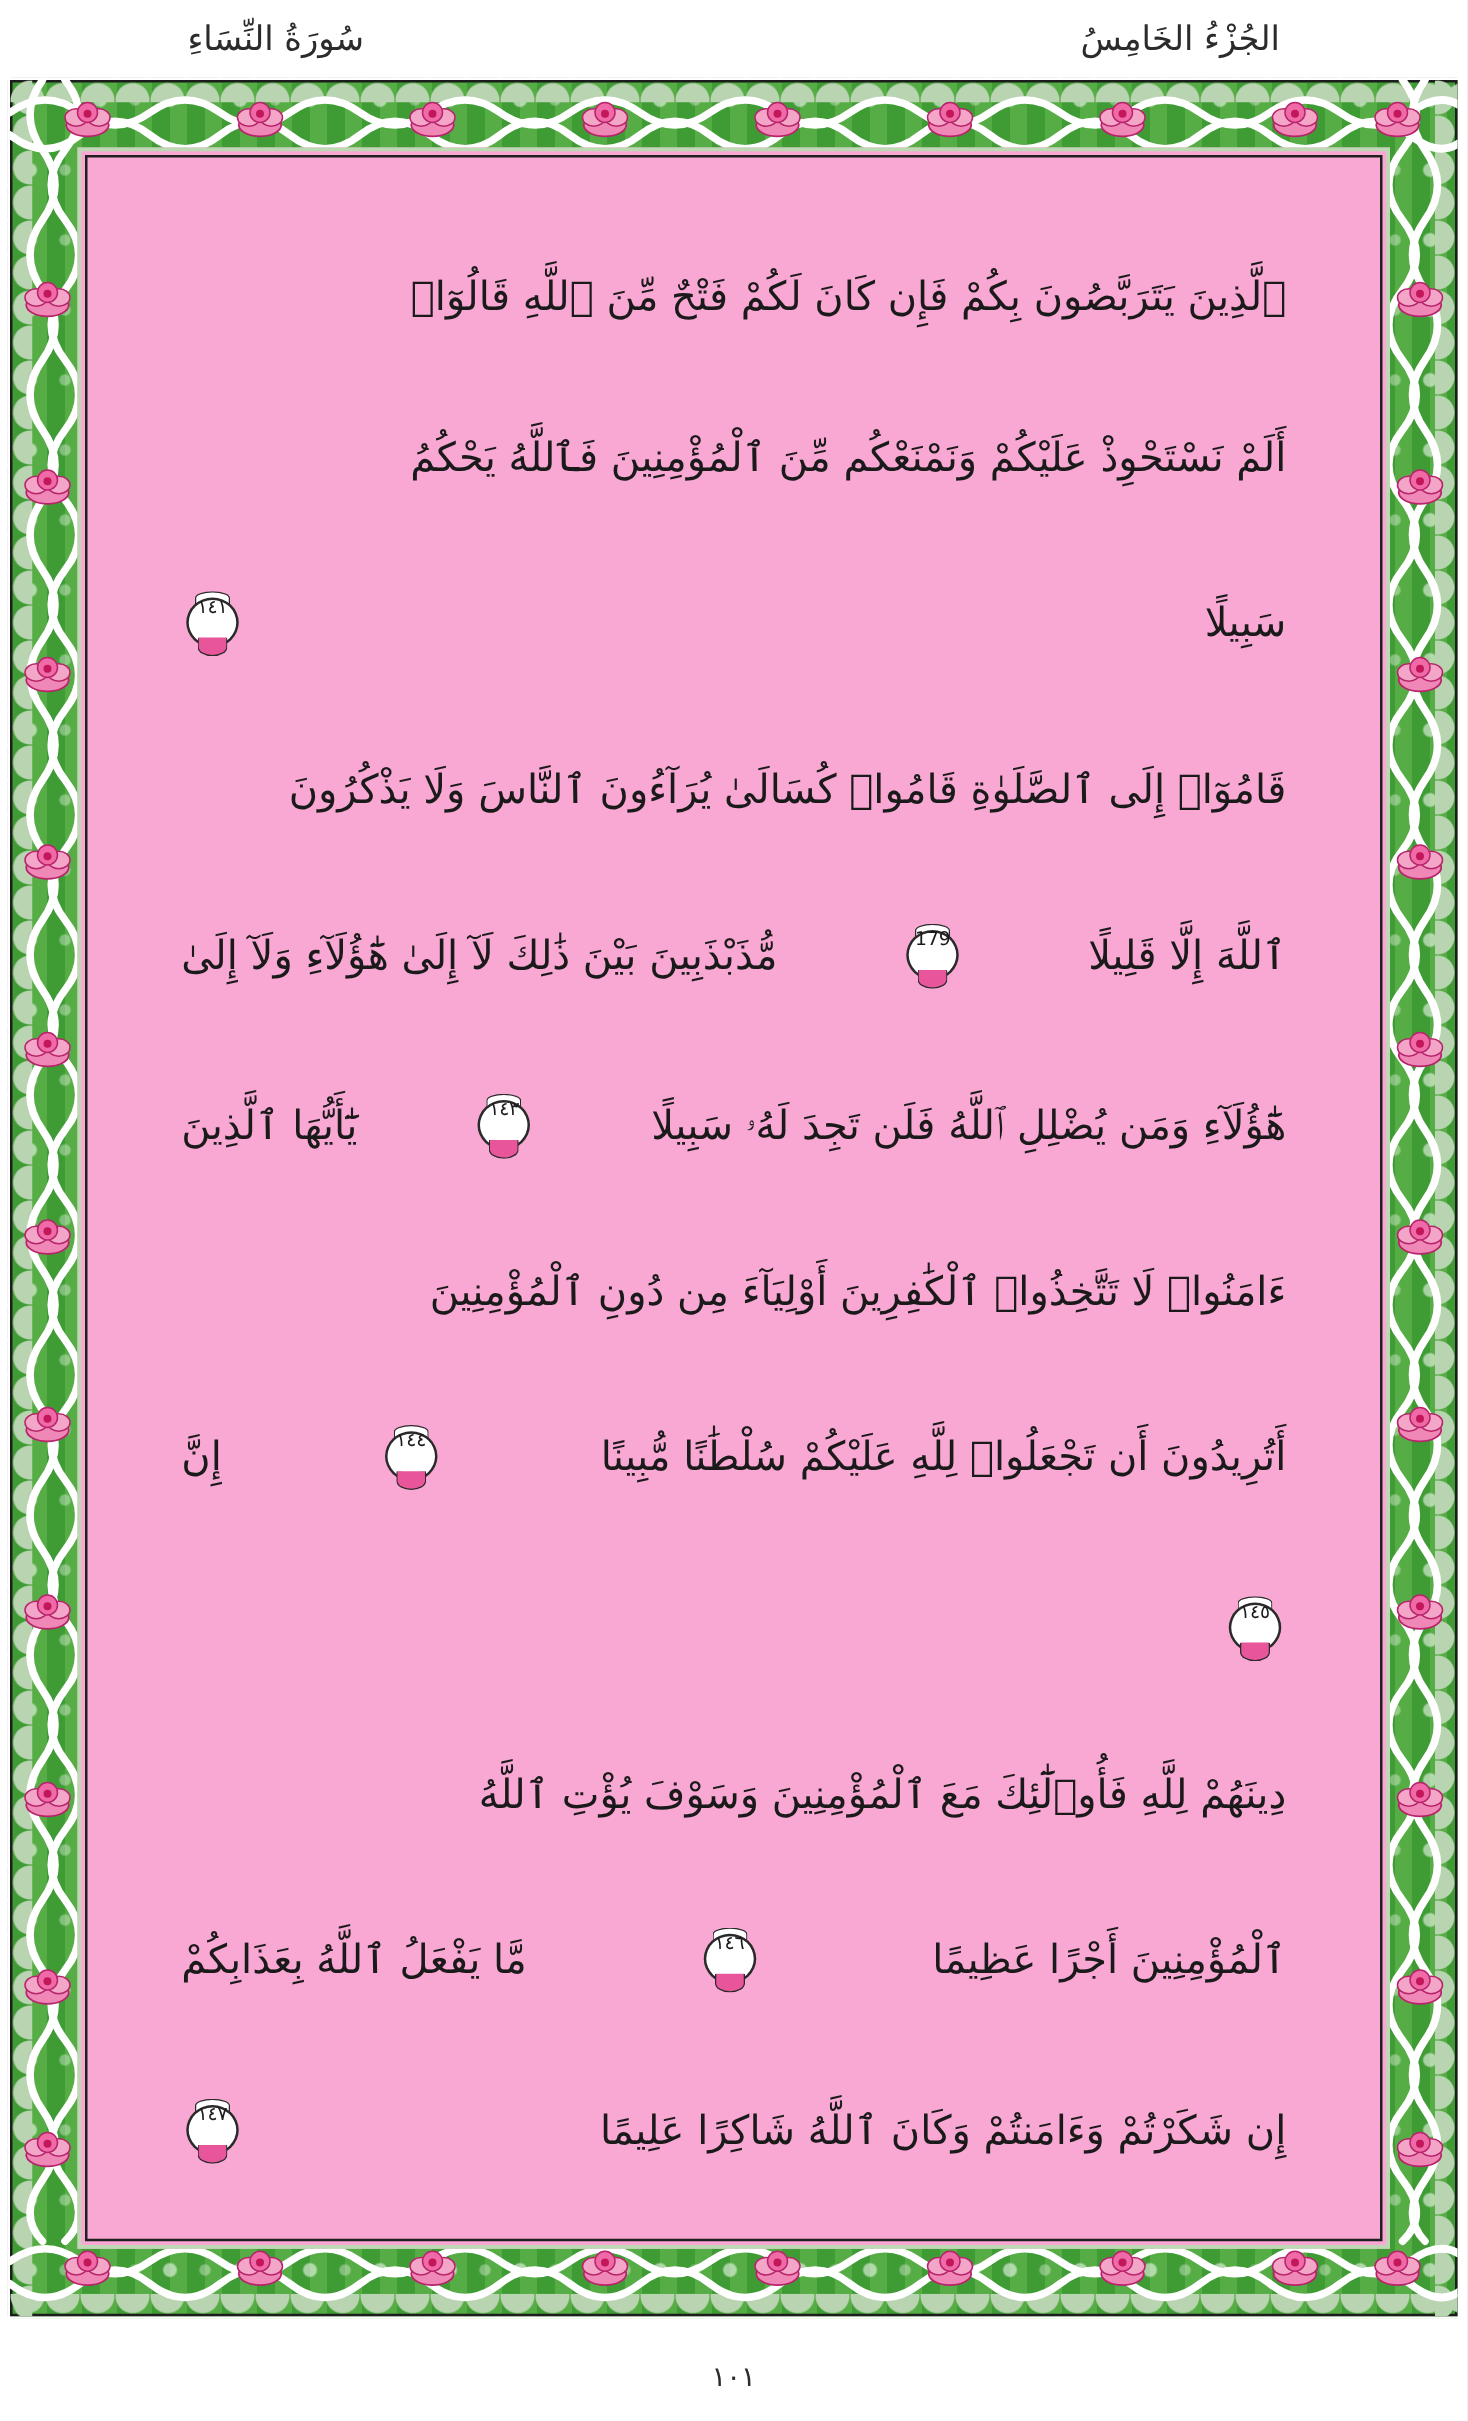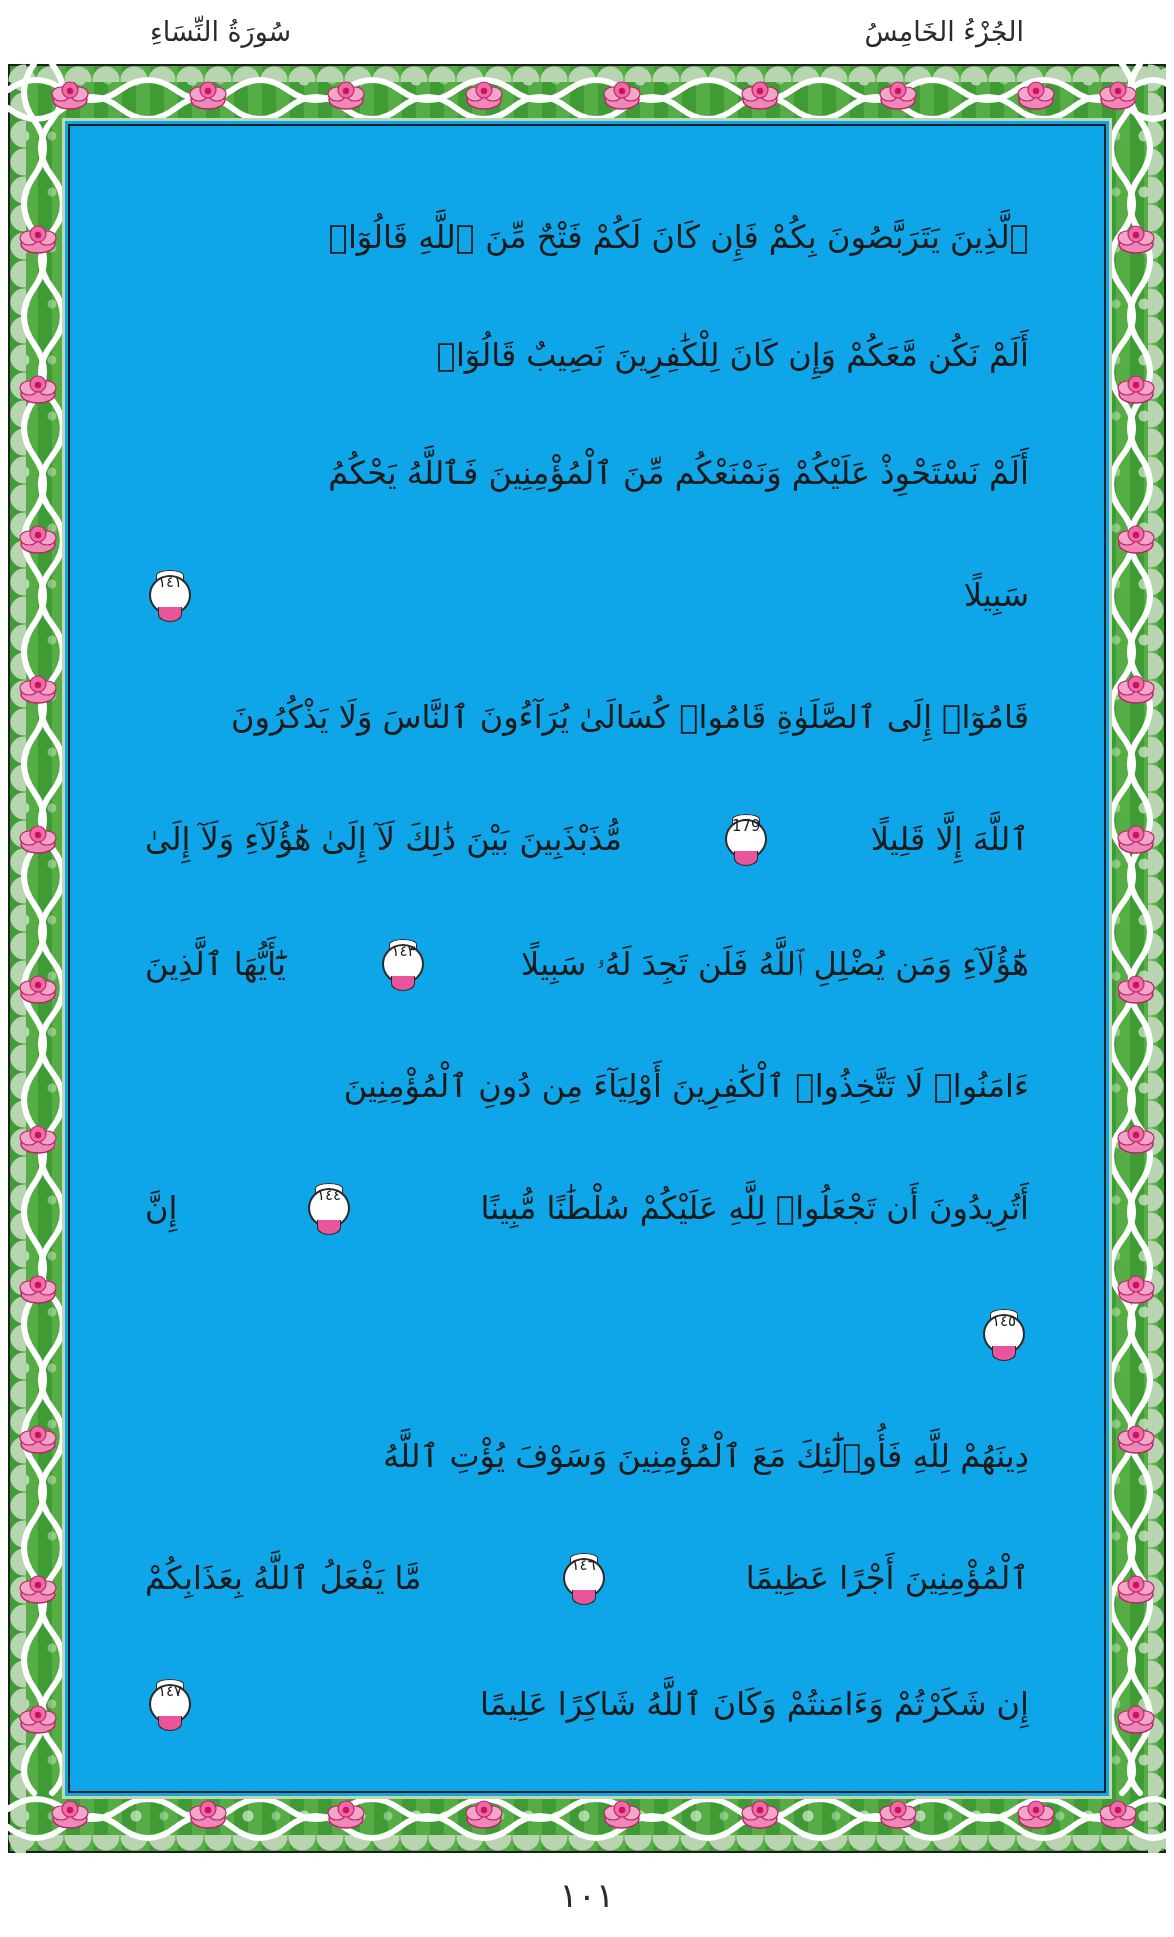--- a/index.html
+++ b/index.html
@@ -57,21 +57,21 @@
   .scallop-right{top:0;bottom:0;right:-2px;width:20px;
     background:radial-gradient(circle at 2px 14px,#b9d4b0 0 13px,transparent 14px);
     background-size:20px 28px;}
 
   
   .arabesque{position:absolute;inset:0;pointer-events:none;}
 
   
   .frame-inner{
     position:absolute;left:54px;top:54px;right:54px;bottom:54px;
-    background:#0ea5e9;
+    background:#f9a8d4;
     border:3px solid #bcd9b4;
     box-sizing:border-box;
   }
   .frame-inner::after{
     content:"";position:absolute;inset:3px;border:2px solid #1f1f1f;
     pointer-events:none;
   }
 
   
   .textblock{
@@ -112,21 +112,21 @@
   .rosette .ros-num{
     position:relative;z-index:3;
     font-size:15px;color:#1a1a1a;letter-spacing:0px;
     font-family:"DejaVu Sans","Liberation Sans",sans-serif;
   }
 
   
   .pagenum{
     position:absolute;left:0;right:0;bottom:22px;text-align:center;
     font-family:"DejaVu Sans","Liberation Sans",sans-serif;
-    font-size:34px;color:#2b2b2b;direction:rtl;
+    font-size:22px;color:#2b2b2b;direction:rtl;
   }
 </style>
 </head>
 <body>
 
 <div class="header">
   <div class="header-text">سُورَةُ النِّسَاءِ</div>
   <div class="header-text">الجُزْءُ الخَامِسُ</div>
 </div>
 
@@ -246,23 +246,20 @@
     </g>
   </svg>
 
   <div class="frame-inner">
     <div class="textblock" id="textblock">
 
     <div class="aya-line">
           <span class="seg">ٱلَّذِينَ يَتَرَبَّصُونَ بِكُمْ فَإِن كَانَ لَكُمْ فَتْحٌ مِّنَ ٱللَّهِ قَالُوٓا۟</span>
         </div>
         <div class="aya-line">
-          <span class="seg">أَلَمْ نَكُن مَّعَكُمْ وَإِن كَانَ لِلْكَٰفِرِينَ نَصِيبٌ قَالُوٓا۟</span>
-        </div>
-        <div class="aya-line">
           <span class="seg">أَلَمْ نَسْتَحْوِذْ عَلَيْكُمْ وَنَمْنَعْكُم مِّنَ ٱلْمُؤْمِنِينَ فَٱللَّهُ يَحْكُمُ</span>
         </div>
         <div class="aya-line">
           <span class="seg">سَبِيلًا</span>
           <span class="rosette">
             <span class="ros-top"></span>
             <span class="ros-body"></span>
             <span class="ros-petal"></span>
             <span class="ros-num">١٤١</span>
           </span>

